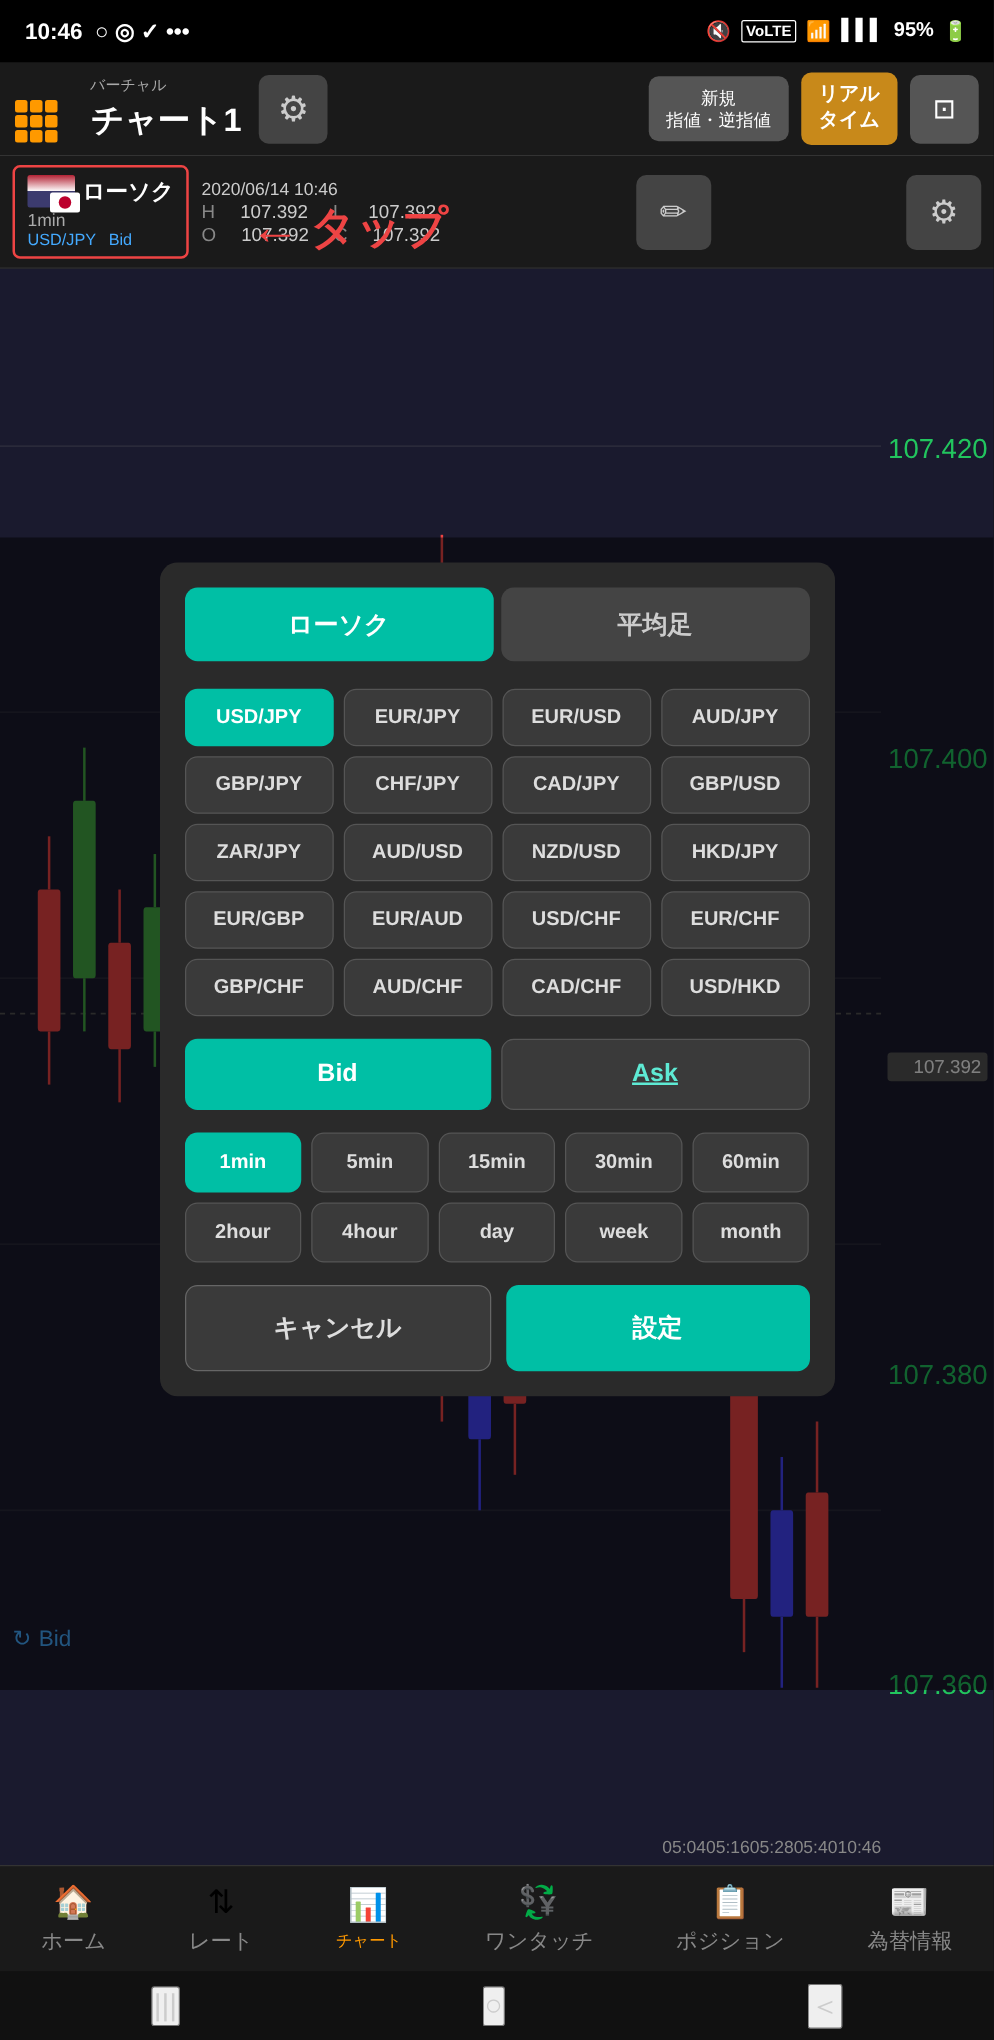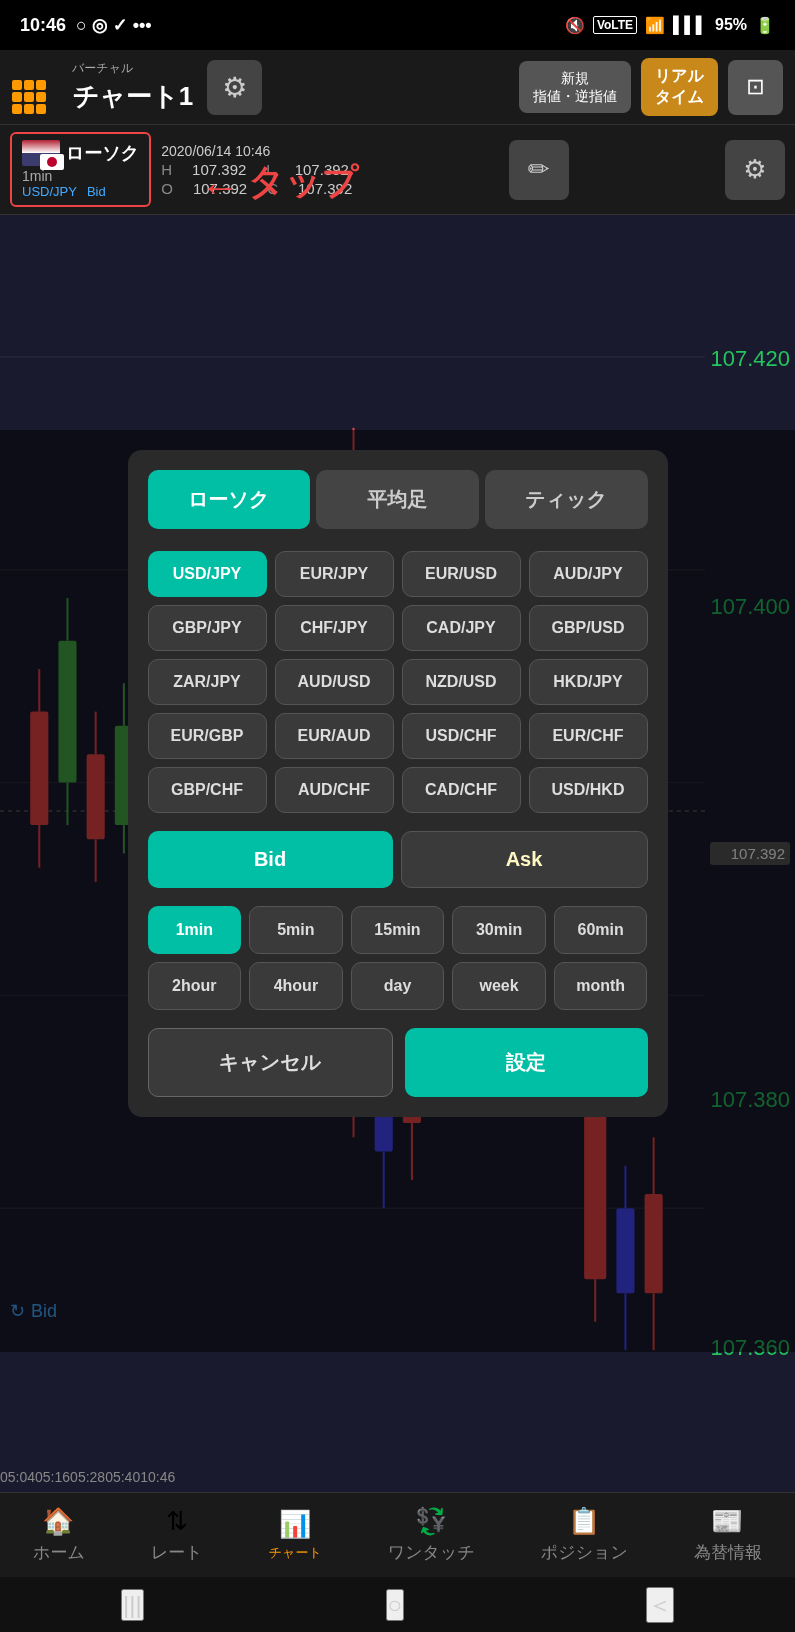--- a/index.html
+++ b/index.html
@@ -268,21 +268,21 @@
 
     
     .time-labels {
       position: absolute;
       bottom: 0;
       left: 0;
       right: 90px;
       height: 30px;
       display: flex;
       align-items: center;
-      justify-content: flex-start;
+      justify-content: flex-end;
     }
     .time-label { color: #888; font-size: 14px; }
 
     
     .bid-label {
       position: absolute;
       bottom: 170px;
       left: 10px;
       display: flex;
       align-items: center;
@@ -358,21 +358,21 @@
     .bid-ask-btn {
       flex: 1;
       padding: 16px 0;
       border: none;
       border-radius: 10px;
       font-size: 20px;
       font-weight: bold;
       cursor: pointer;
     }
     .bid-active { background: #00bfa5; color: #fff; }
-    .ask-inactive { background: #3a3a3a; color: #fef9c3; border: 1px solid #555; }
+    .ask-inactive { background: #3a3a3a; color: #5eead4; border: 1px solid #555; text-decoration: underline; }
 
     
     .timeframe-grid {
       display: grid;
       grid-template-columns: repeat(5, 1fr);
       gap: 8px;
       margin-bottom: 18px;
     }
     .tf-btn {
       padding: 14px 0;
@@ -658,21 +658,20 @@
     <span>↻</span>
     <span>Bid</span>
   </div>
 
   <div class="modal-overlay">
     <div class="modal">
 
       <div class="chart-type-tabs">
         <button class="tab-btn tab-active">ローソク</button>
         <button class="tab-btn tab-inactive">平均足</button>
-        <button class="tab-btn tab-inactive">ティック</button>
       </div>
 
       <div class="currency-grid">
         <button class="currency-btn currency-active">USD/JPY</button>
         <button class="currency-btn currency-inactive">EUR/JPY</button>
         <button class="currency-btn currency-inactive">EUR/USD</button>
         <button class="currency-btn currency-inactive">AUD/JPY</button>
 
         <button class="currency-btn currency-inactive">GBP/JPY</button>
         <button class="currency-btn currency-inactive">CHF/JPY</button>

